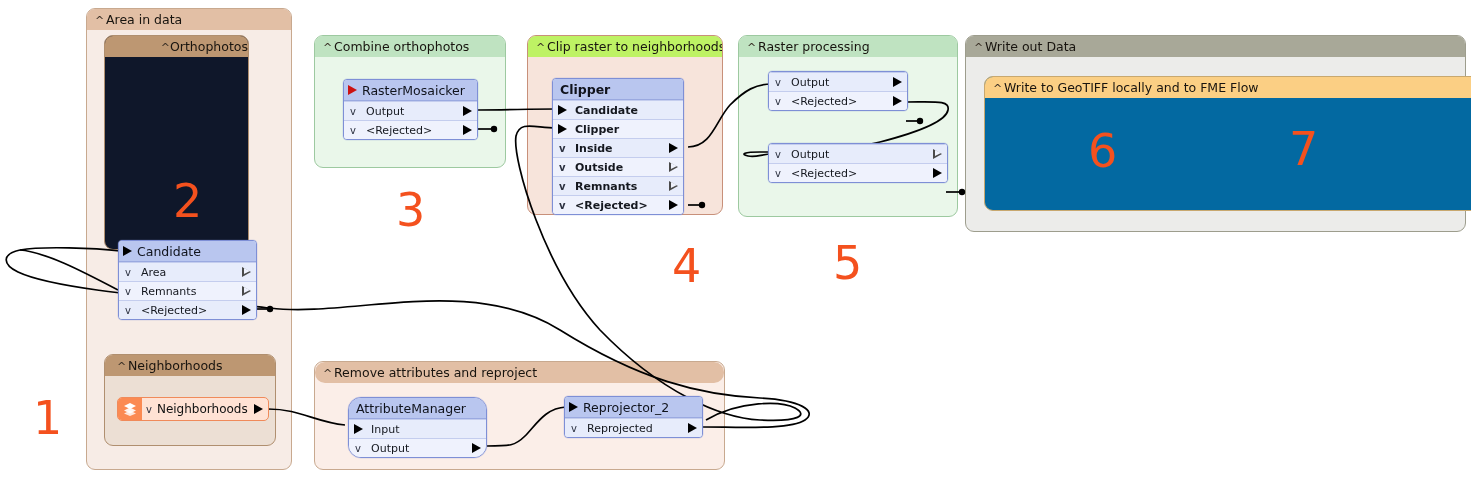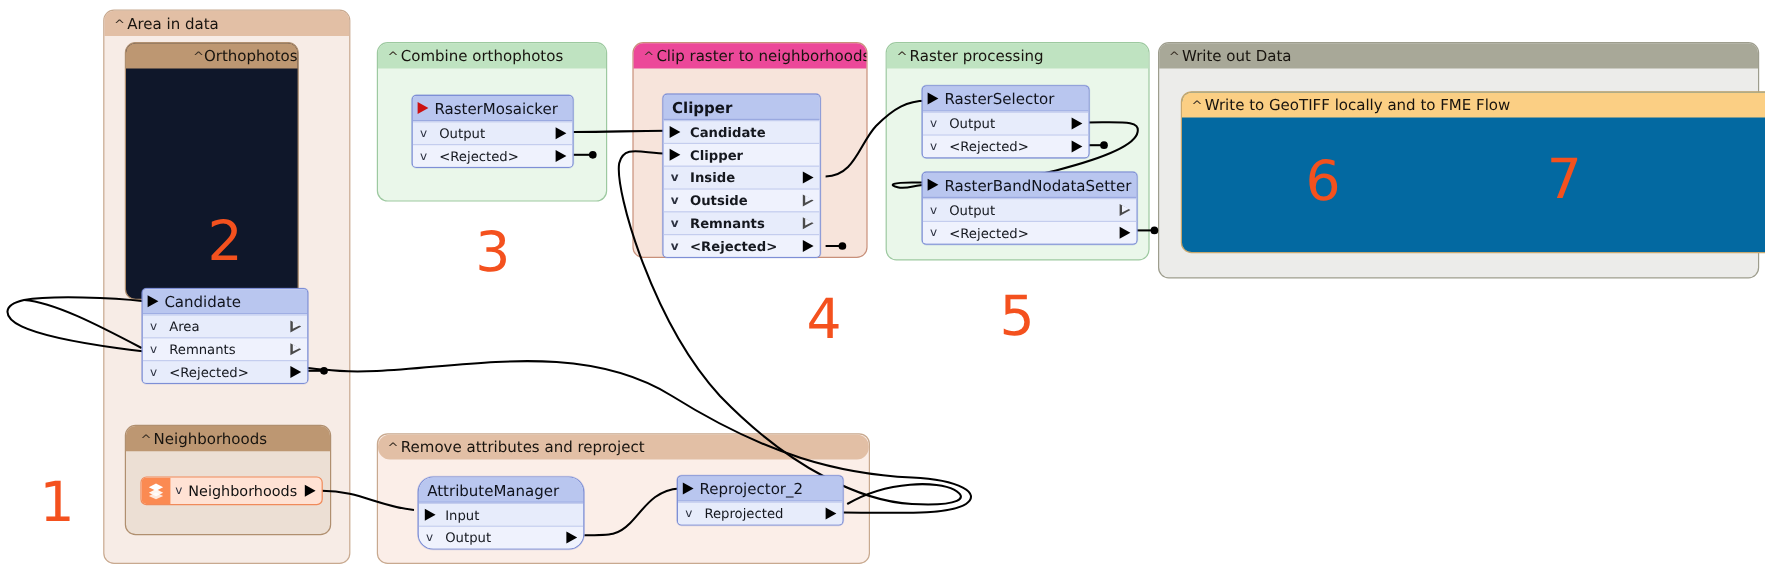--- a/index.html
+++ b/index.html
@@ -74,21 +74,21 @@
       <div class="bookmark" style="left: 104px; top: 35px; width: 145px; height: 215px; background: #0f172a; border: 1px solid rgb(176, 143, 111); text-align: right;">
         <div class="bm-head" style="background: rgb(189, 151, 114);"><span class="caret">^</span><span>Orthophotos</span></div>
       </div>
       <div class="bookmark" style="left: 104px; top: 354px; width: 172px; height: 92px; background: rgb(236, 223, 212); border: 1px solid rgb(176, 143, 111);">
         <div class="bm-head" style="background: rgb(189, 151, 114); padding-left: 12px;"><span class="caret">^</span><span>Neighborhoods</span></div>
       </div>
       <div class="bookmark" style="left: 314px; top: 35px; width: 192px; height: 133px; background: rgb(234, 247, 234); border: 1px solid rgb(157, 201, 160);">
         <div class="bm-head" style="background: rgb(191, 227, 193);"><span class="caret">^</span><span>Combine orthophotos</span></div>
       </div>
       <div class="bookmark" style="left: 527px; top: 35px; width: 196px; height: 180px; background: rgb(247, 228, 219); border: 1px solid rgb(200, 144, 122);">
-        <div class="bm-head" style="background: #ec4899;"><span class="caret">^</span><span>Clip raster to neighborhoods</span></div>
+        <div class="bm-head" style="background: #bef264;"><span class="caret">^</span><span>Clip raster to neighborhoods</span></div>
       </div>
       <div class="bookmark" style="left: 738px; top: 35px; width: 220px; height: 182px; background: rgb(234, 247, 234); border: 1px solid rgb(157, 201, 160);">
         <div class="bm-head" style="background: rgb(191, 227, 193);"><span class="caret">^</span><span>Raster processing</span></div>
       </div>
       <div class="bookmark" style="left: 965px; top: 35px; width: 501px; height: 197px; background: rgb(236, 236, 234); border: 1px solid rgb(157, 157, 141);">
         <div class="bm-head" style="background: rgb(168, 168, 152);"><span class="caret">^</span><span>Write out Data</span></div>
       </div>
       <div class="bookmark" style="left: 984px; top: 76px; width: 497px; height: 135px; background: #0369a1; border: 1px solid rgb(200, 168, 111);">
         <div class="bm-head" style="background: rgb(251, 207, 132);"><span class="caret">^</span><span>Write to GeoTIFF locally and to FME Flow</span></div>
       </div>
@@ -147,32 +147,24 @@
           <span>Clipper</span>
         </div>
         <div class="port"><span class="inarrow tri-filled"></span><span>Candidate</span></div>
         <div class="port alt"><span class="inarrow tri-filled"></span><span>Clipper</span></div>
         <div class="port"><span class="chev">v</span><span class="outarrow tri-filled"></span><span>Inside</span></div>
         <div class="port alt"><span class="chev">v</span><span class="outarrow tri-hollow"></span><span>Outside</span></div>
         <div class="port"><span class="chev">v</span><span class="outarrow tri-hollow"></span><span>Remnants</span></div>
         <div class="port alt"><span class="chev">v</span><span class="outarrow tri-filled"></span><span>&lt;Rejected&gt;</span></div>
       </div>
       <div class="node" style="left: 768px; top: 71px; width: 140px;">
-        <div class="n-title with-in">
-          <span class=" tri-filled"></span>
-          <span>RasterSelector</span>
-        </div>
         <div class="port"><span class="chev">v</span><span class="outarrow tri-filled"></span><span>Output</span></div>
         <div class="port alt"><span class="chev">v</span><span class="outarrow tri-filled"></span><span>&lt;Rejected&gt;</span></div>
       </div>
       <div class="node" style="left: 768px; top: 143px; width: 180px;">
-        <div class="n-title with-in">
-          <span class=" tri-filled"></span>
-          <span>RasterBandNodataSetter</span>
-        </div>
         <div class="port"><span class="chev">v</span><span class="outarrow tri-hollow"></span><span>Output</span></div>
         <div class="port alt"><span class="chev">v</span><span class="outarrow tri-filled"></span><span>&lt;Rejected&gt;</span></div>
       </div>
       <div class="node" style="left: 118px; top: 240px; width: 139px;">
         <div class="n-title with-in">
           <span class=" tri-filled"></span>
           <span>Candidate</span>
         </div>
         <div class="port"><span class="chev">v</span><span class="outarrow tri-hollow"></span><span>Area</span></div>
         <div class="port alt"><span class="chev">v</span><span class="outarrow tri-hollow"></span><span>Remnants</span></div>

